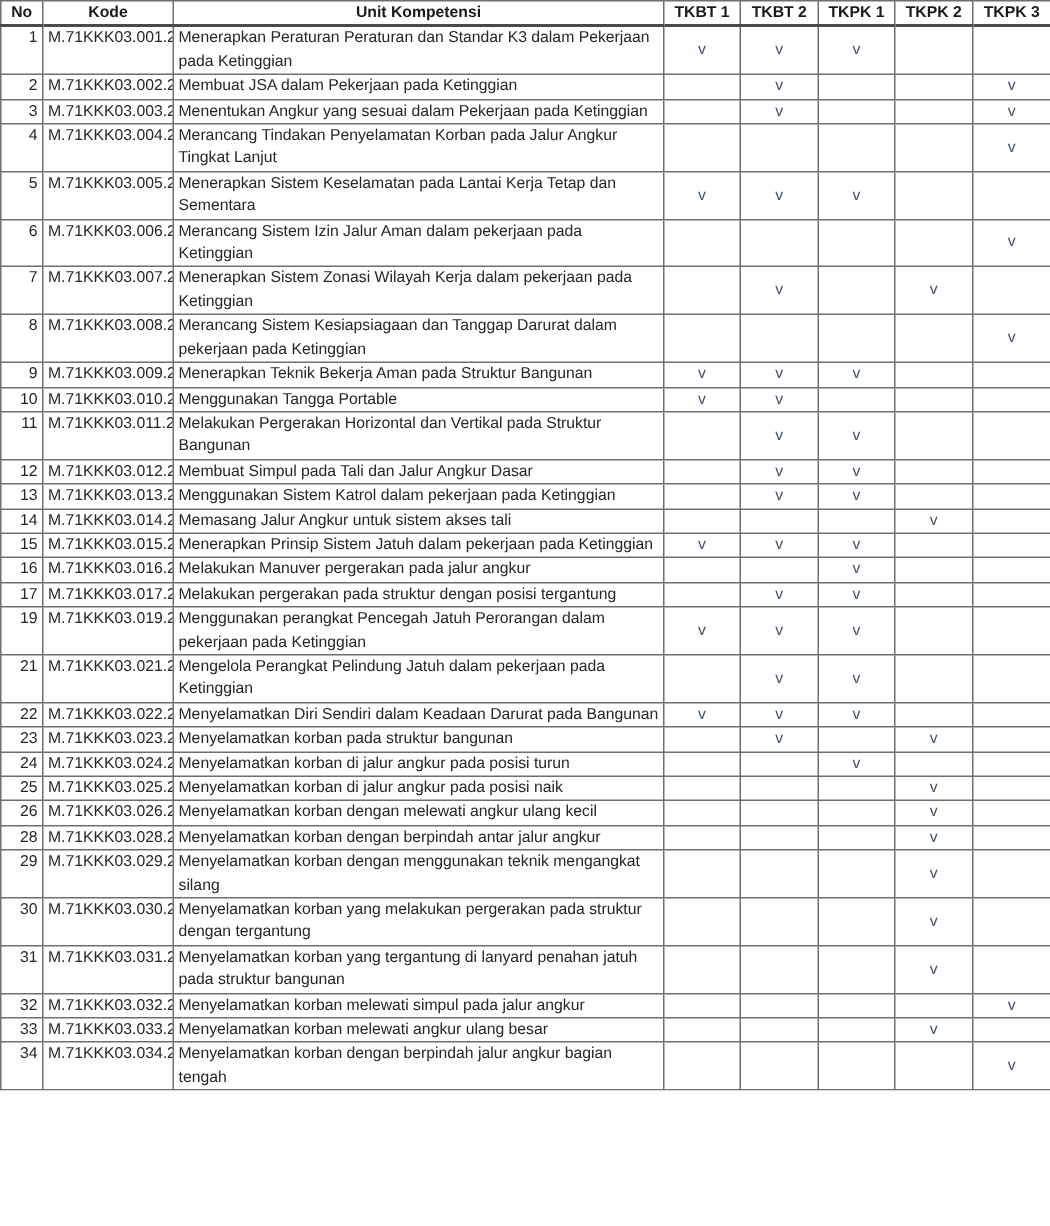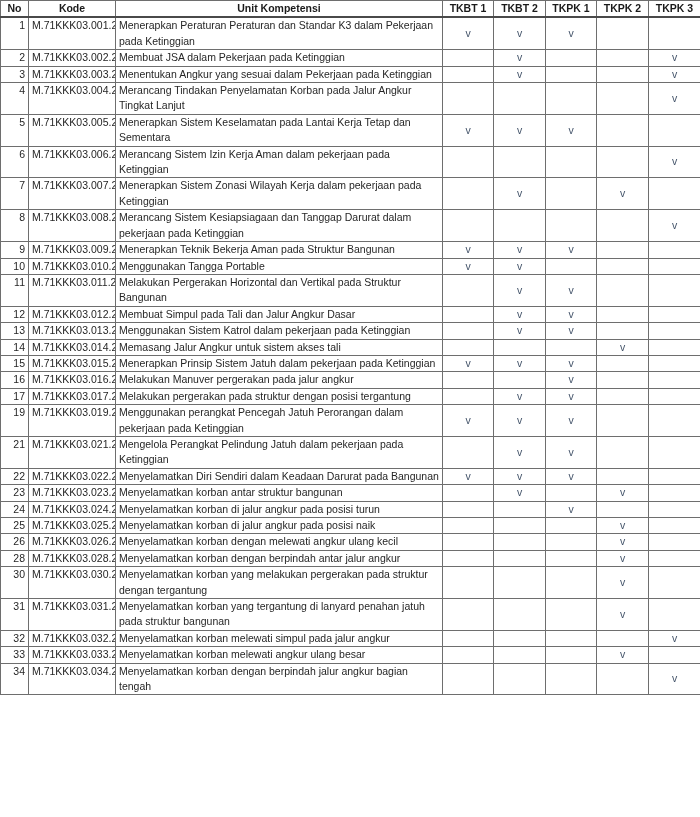--- a/index.html
+++ b/index.html
@@ -100,21 +100,21 @@
 Sementara</td>
         <td class="c-chk">v</td>
         <td class="c-chk">v</td>
         <td class="c-chk">v</td>
         <td class="c-chk"></td>
         <td class="c-chk"></td>
       </tr>
       <tr>
         <td class="c-no">6</td>
         <td class="c-kode">M.71KKK03.006.2</td>
-        <td class="c-unit">Merancang Sistem Izin Kerja Aman dalam pekerjaan pada
+        <td class="c-unit">Merancang Sistem Izin Jalur Aman dalam pekerjaan pada
 Ketinggian</td>
         <td class="c-chk"></td>
         <td class="c-chk"></td>
         <td class="c-chk"></td>
         <td class="c-chk"></td>
         <td class="c-chk">v</td>
       </tr>
       <tr>
         <td class="c-no">7</td>
         <td class="c-kode">M.71KKK03.007.2</td>
@@ -256,21 +256,21 @@
         <td class="c-unit">Menyelamatkan Diri Sendiri dalam Keadaan Darurat pada Bangunan</td>
         <td class="c-chk">v</td>
         <td class="c-chk">v</td>
         <td class="c-chk">v</td>
         <td class="c-chk"></td>
         <td class="c-chk"></td>
       </tr>
       <tr>
         <td class="c-no">23</td>
         <td class="c-kode">M.71KKK03.023.2</td>
-        <td class="c-unit">Menyelamatkan korban antar struktur bangunan</td>
+        <td class="c-unit">Menyelamatkan korban pada struktur bangunan</td>
         <td class="c-chk"></td>
         <td class="c-chk">v</td>
         <td class="c-chk"></td>
         <td class="c-chk">v</td>
         <td class="c-chk"></td>
       </tr>
       <tr>
         <td class="c-no">24</td>
         <td class="c-kode">M.71KKK03.024.2</td>
         <td class="c-unit">Menyelamatkan korban di jalur angkur pada posisi turun</td>
@@ -297,20 +297,31 @@
         <td class="c-chk"></td>
         <td class="c-chk"></td>
         <td class="c-chk"></td>
         <td class="c-chk">v</td>
         <td class="c-chk"></td>
       </tr>
       <tr>
         <td class="c-no">28</td>
         <td class="c-kode">M.71KKK03.028.2</td>
         <td class="c-unit">Menyelamatkan korban dengan berpindah antar jalur angkur</td>
+        <td class="c-chk"></td>
+        <td class="c-chk"></td>
+        <td class="c-chk"></td>
+        <td class="c-chk">v</td>
+        <td class="c-chk"></td>
+      </tr>
+      <tr>
+        <td class="c-no">29</td>
+        <td class="c-kode">M.71KKK03.029.2</td>
+        <td class="c-unit">Menyelamatkan korban dengan menggunakan teknik mengangkat
+silang</td>
         <td class="c-chk"></td>
         <td class="c-chk"></td>
         <td class="c-chk"></td>
         <td class="c-chk">v</td>
         <td class="c-chk"></td>
       </tr>
       <tr>
         <td class="c-no">30</td>
         <td class="c-kode">M.71KKK03.030.2</td>
         <td class="c-unit">Menyelamatkan korban yang melakukan pergerakan pada struktur

